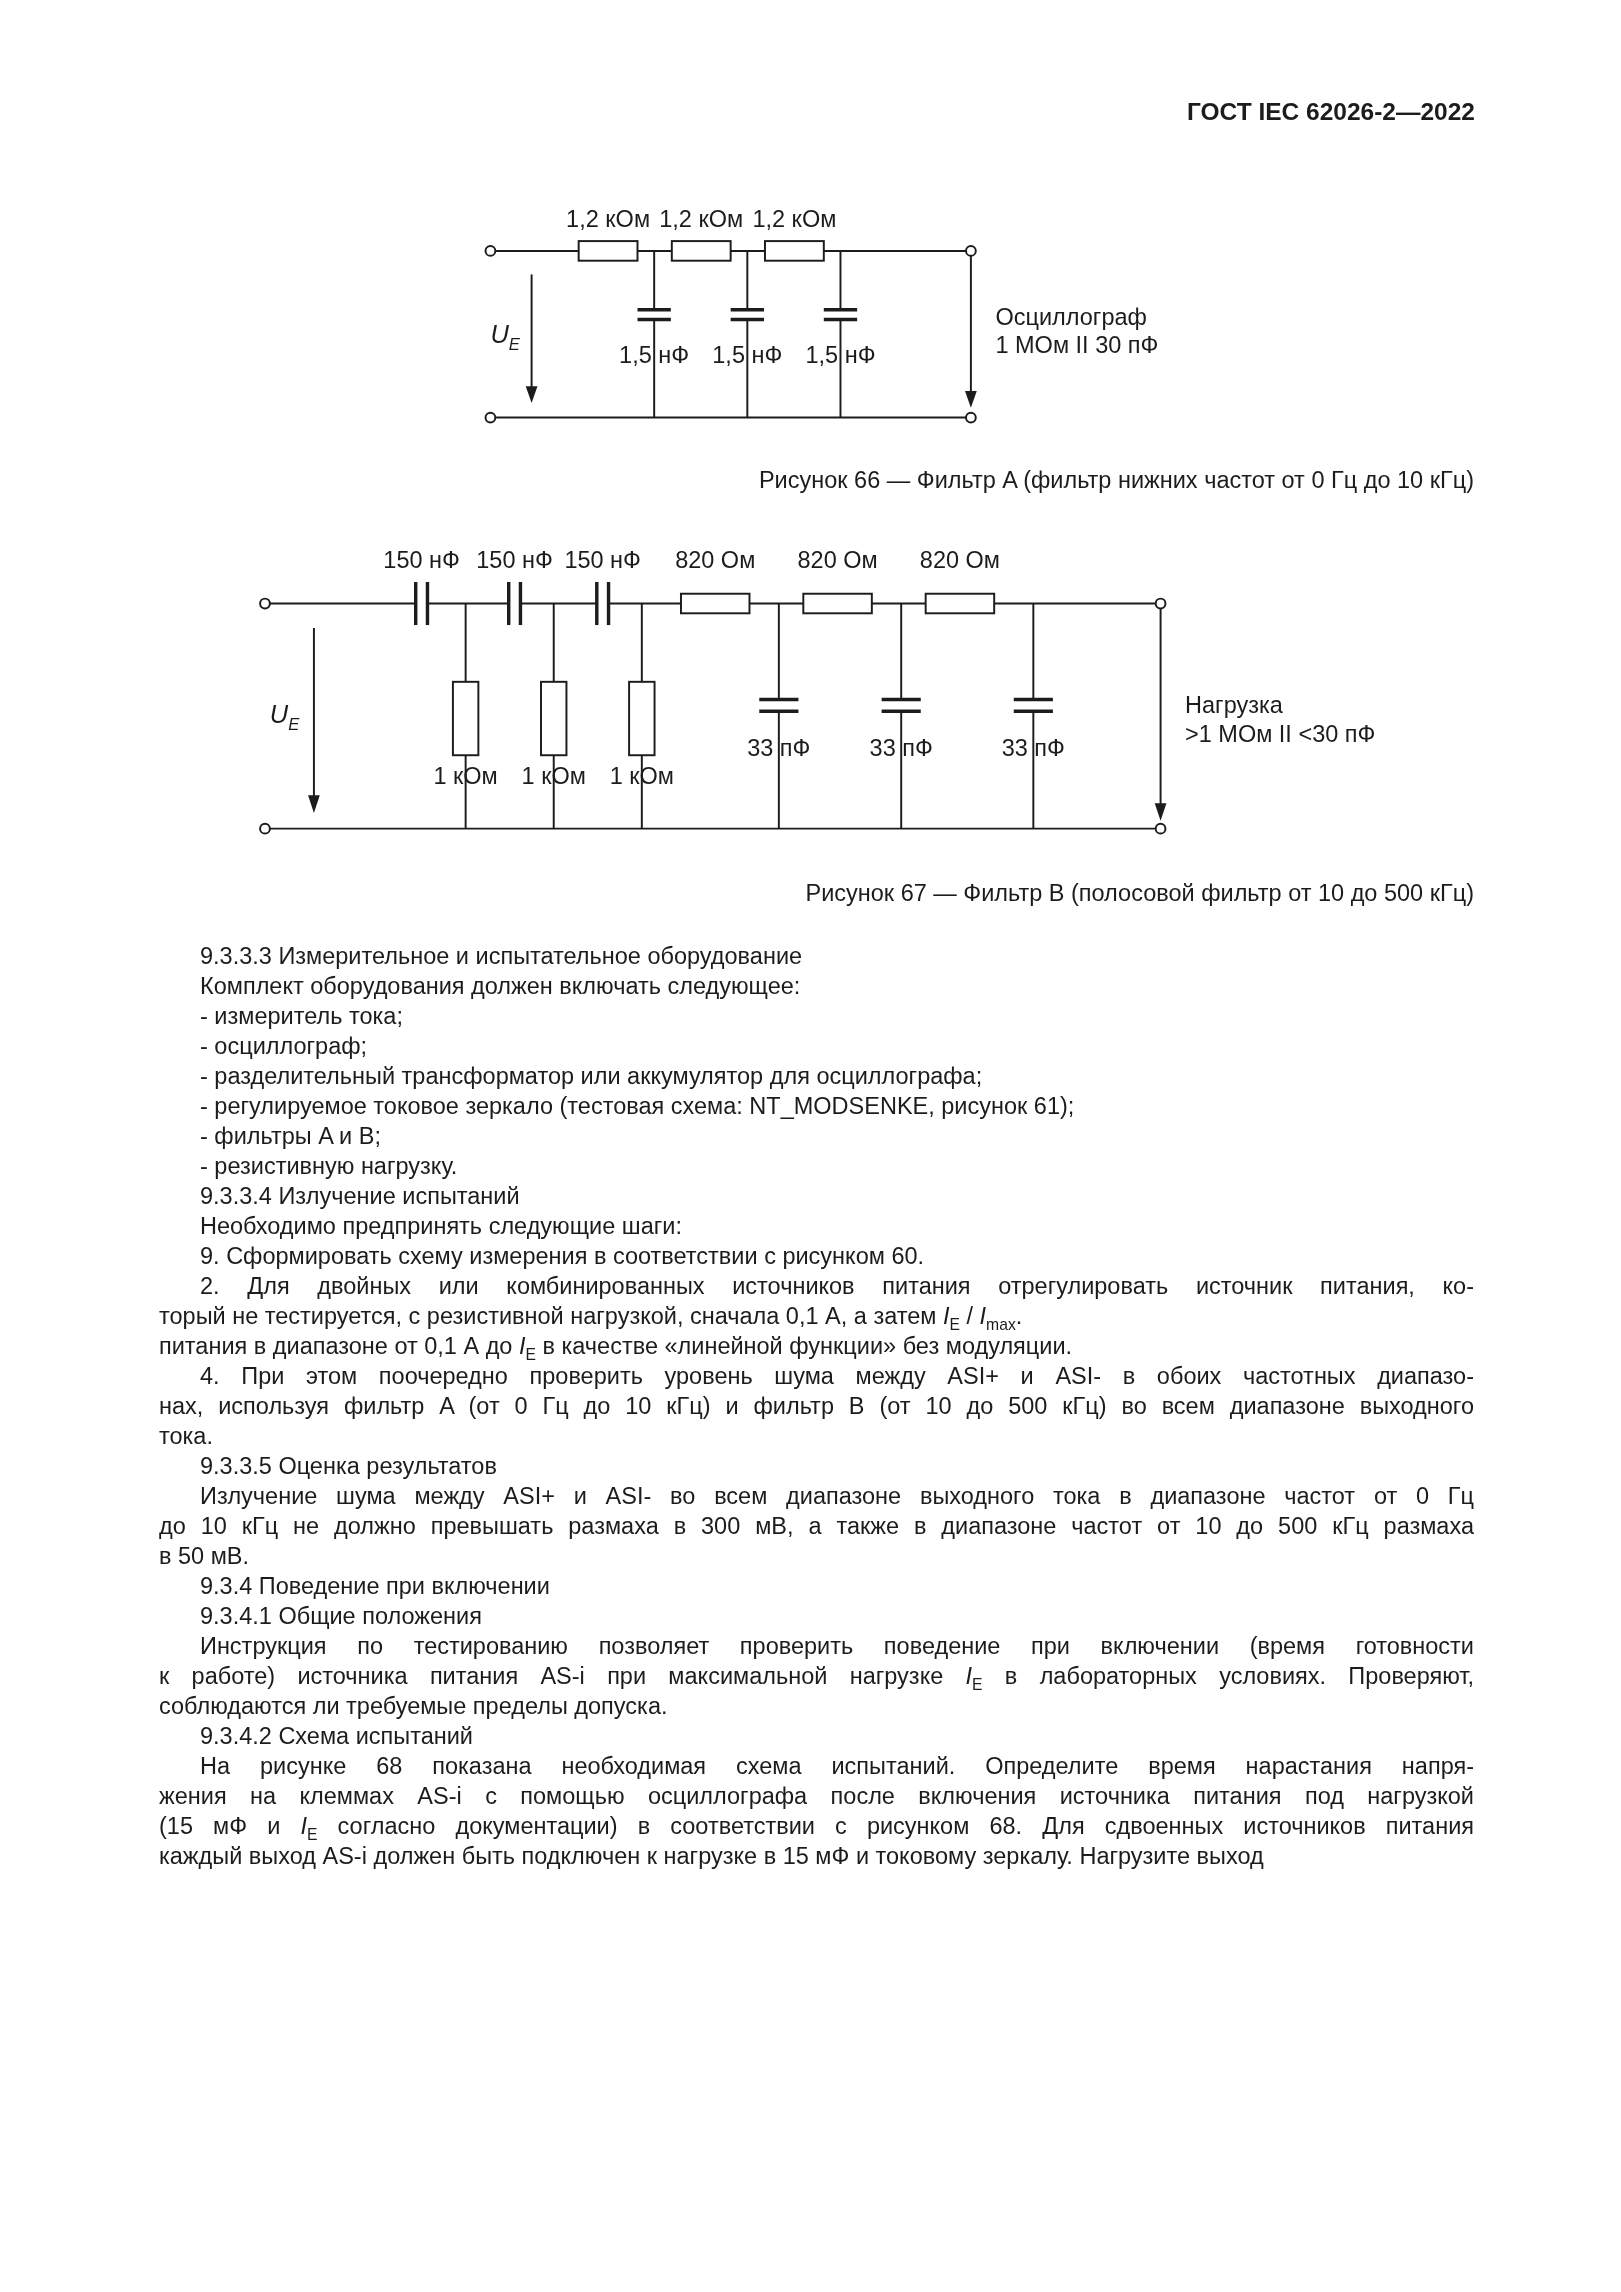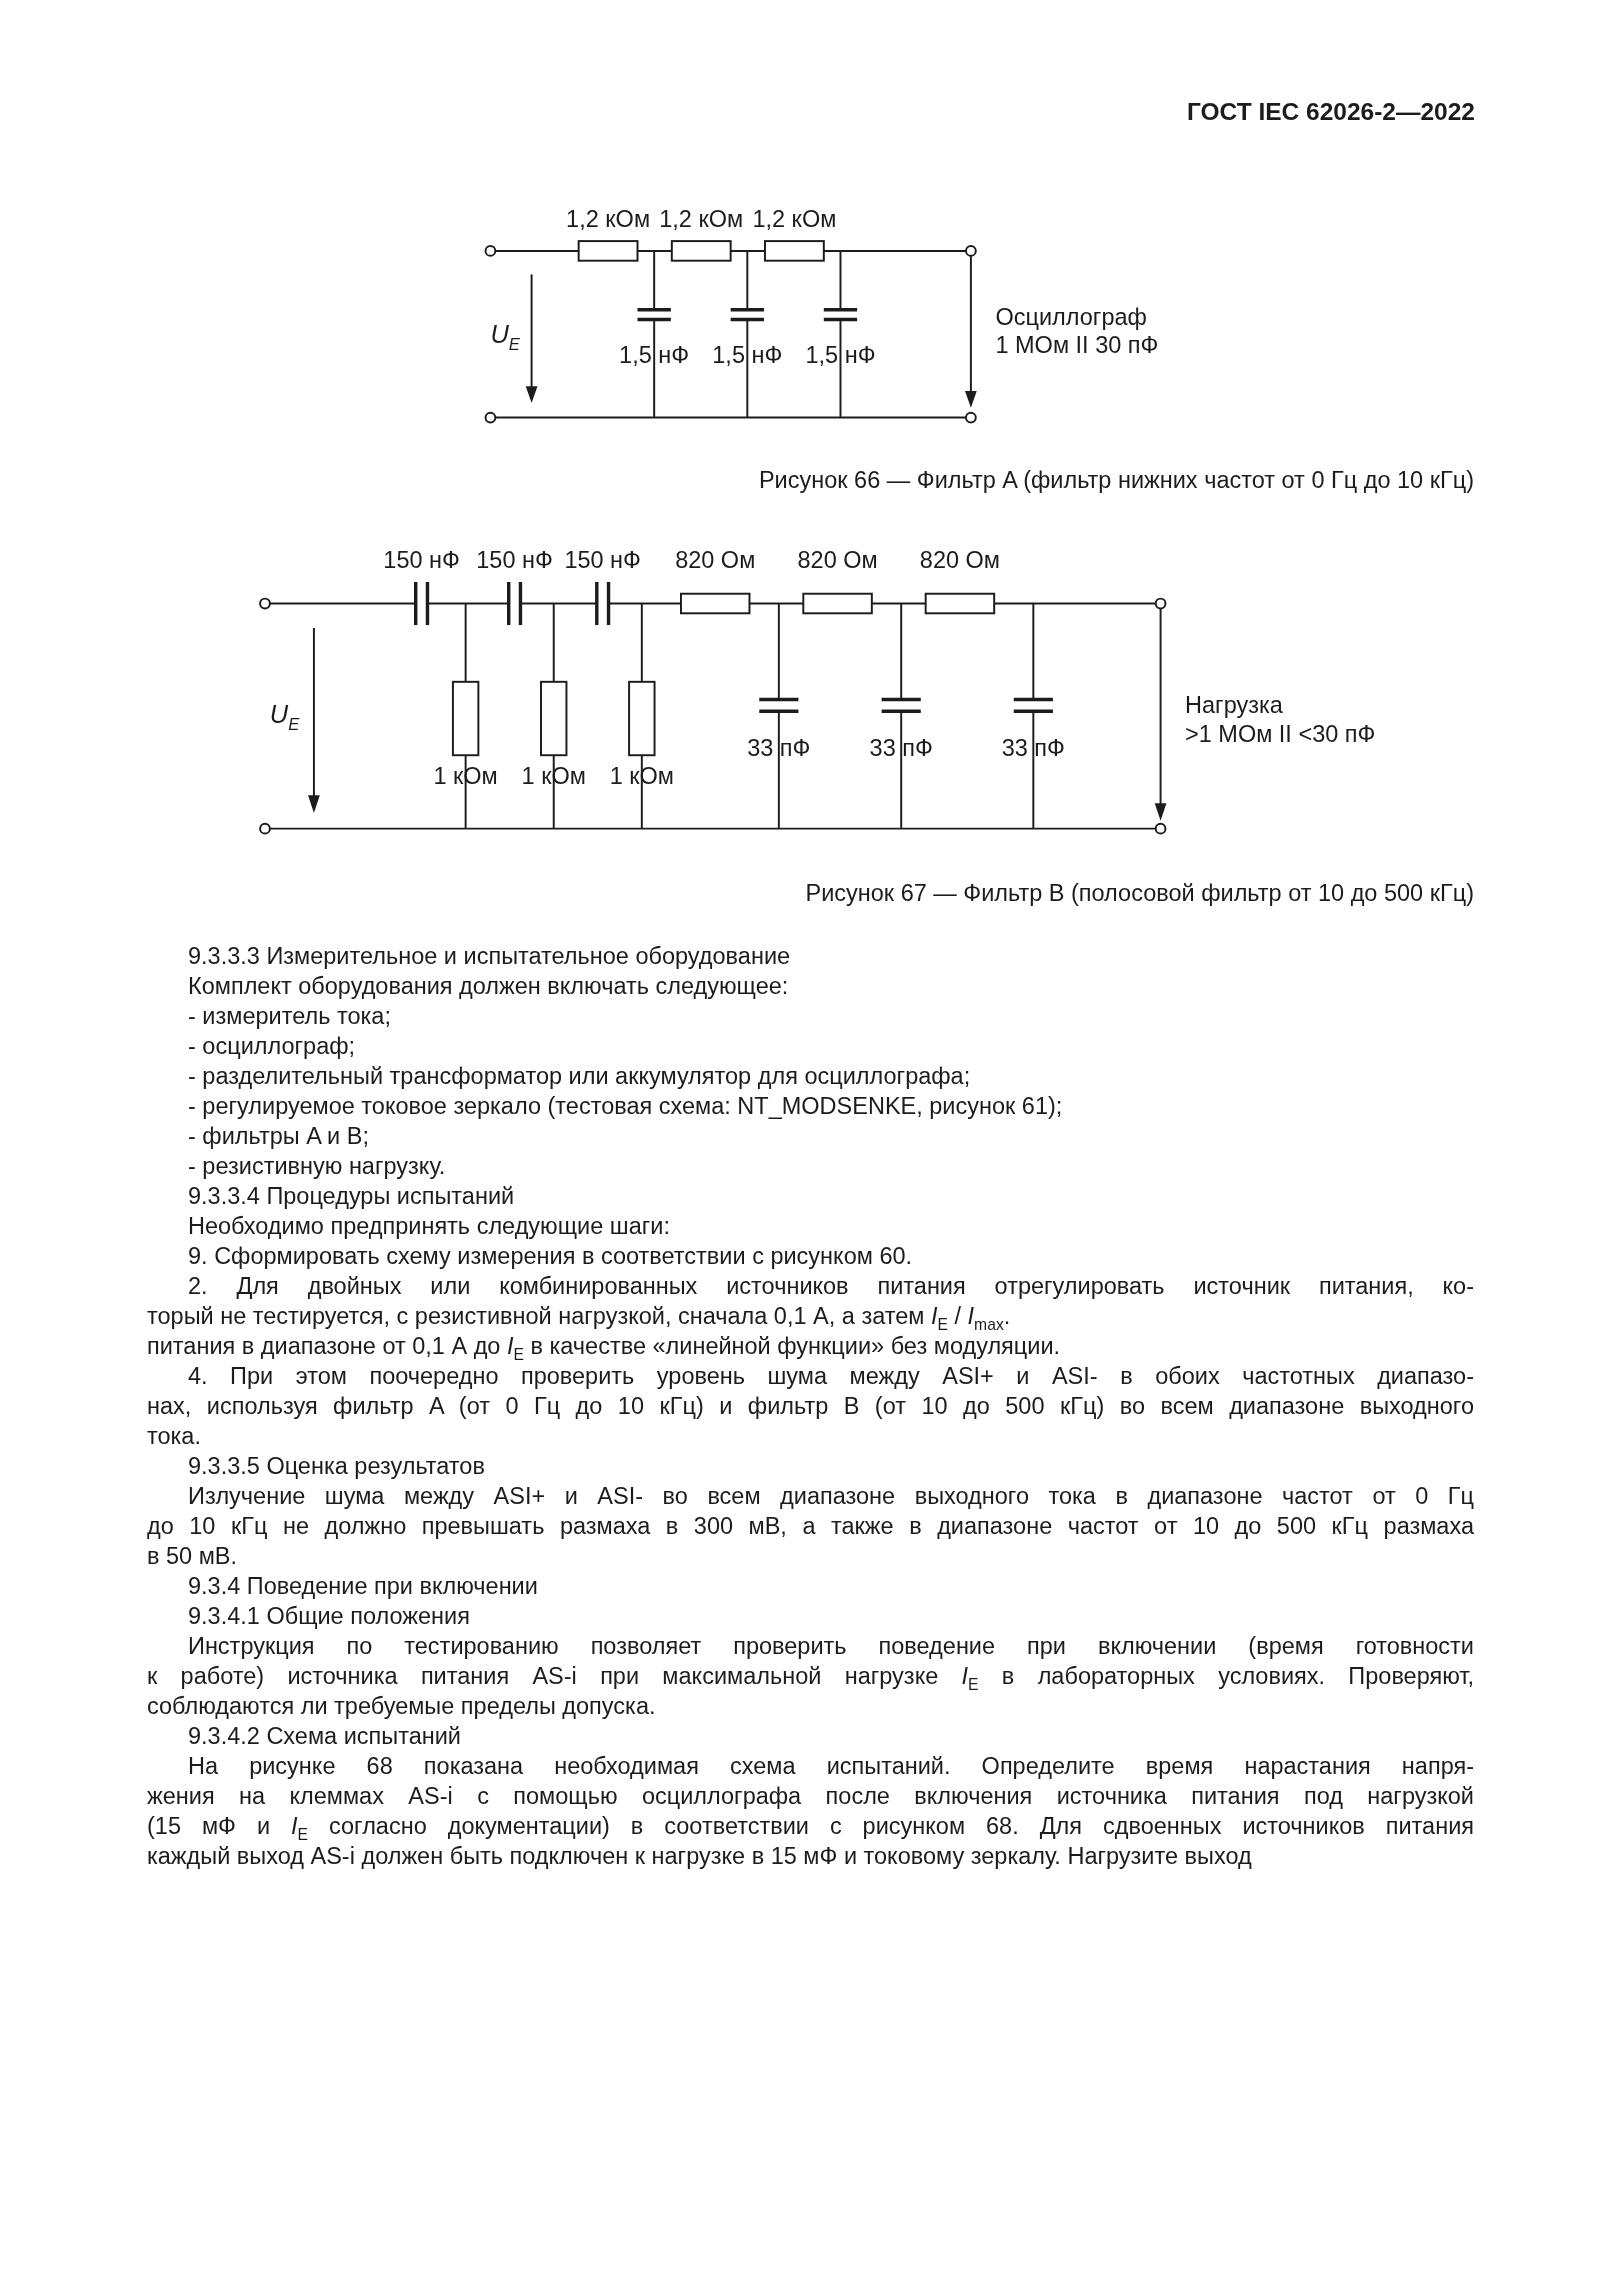--- a/index.html
+++ b/index.html
@@ -8,21 +8,21 @@
     position:relative; width:1621px; height:1876px; background:#ffffff;
     font-family:"Liberation Sans", sans-serif; color:#1c1c1c; overflow:hidden;
   }
   .hdr { position:absolute; top:98px; right:146px; font-size:24.5px; font-weight:bold; }
   .figA { position:absolute; top:194px; left:461px; }
   .figB { position:absolute; top:535px; left:230px; }
   .cap { position:absolute; left:147px; width:1327px; text-align:right; font-size:23.5px; }
   .capA { top:467px; }
   .capB { top:880px; }
   .bodytext { position:absolute; top:941px; left:147px; width:1327px; font-size:23.5px; }
-  .line { height:30px; line-height:30px; }
+  .line { height:30px; line-height:30px;margin-left:12px; }
   .line.ind { padding-left:41px; }
   .line.just { text-align:justify; text-align-last:justify; }
   .line.bold { font-weight:normal; }
   .line sub { font-size:15.7px; line-height:0; }
   .line i { font-style:italic; }
   .pagenum { position:absolute; top:1996px; right:152px; font-size:20px;font-weight:bold; }
 
   svg .w  { stroke:#1c1c1c; stroke-width:2; fill:none; }
   svg .p  { stroke:#1c1c1c; stroke-width:3.5; fill:none; }
   svg .r  { fill:#ffffff; stroke:#1c1c1c; stroke-width:2; }
@@ -181,21 +181,21 @@
 
   <div class="bodytext">
       <div class="line ind"><span>9.3.3.3 Измерительное и испытательное оборудование</span></div>
       <div class="line ind"><span>Комплект оборудования должен включать следующее:</span></div>
       <div class="line ind"><span>- измеритель тока;</span></div>
       <div class="line ind"><span>- осциллограф;</span></div>
       <div class="line ind"><span>- разделительный трансформатор или аккумулятор для осциллографа;</span></div>
       <div class="line ind"><span>- регулируемое токовое зеркало (тестовая схема: NT_MODSENKE, рисунок 61);</span></div>
       <div class="line ind"><span>- фильтры A и B;</span></div>
       <div class="line ind"><span>- резистивную нагрузку.</span></div>
-      <div class="line ind"><span>9.3.3.4 Процедуры испытаний</span></div>
+      <div class="line ind"><span>9.3.3.4 Излучение испытаний</span></div>
       <div class="line ind"><span>Необходимо предпринять следующие шаги:</span></div>
       <div class="line ind"><span>9. Сформировать схему измерения в соответствии с рисунком 60.</span></div>
       <div class="line ind just"><span>2. Для двойных или комбинированных источников питания отрегулировать источник питания, ко-</span></div>
       <div class="line"><span>торый не тестируется, с резистивной нагрузкой, сначала 0,1 А, а затем </span><i>I</i><sub>E</sub><span> / </span><i>I</i><sub>max</sub><span>.</span></div>
       <div class="line"><span>питания в диапазоне от 0,1 А до </span><i>I</i><sub>E</sub><span> в качестве «линейной функции» без модуляции.</span></div>
       <div class="line ind just"><span>4. При этом поочередно проверить уровень шума между ASI+ и ASI- в обоих частотных диапазо-</span></div>
       <div class="line just"><span>нах, используя фильтр A (от 0 Гц до 10 кГц) и фильтр B (от 10 до 500 кГц) во всем диапазоне выходного</span></div>
       <div class="line"><span>тока.</span></div>
       <div class="line ind"><span>9.3.3.5 Оценка результатов</span></div>
       <div class="line ind just"><span>Излучение шума между ASI+ и ASI- во всем диапазоне выходного тока в диапазоне частот от 0 Гц</span></div>

